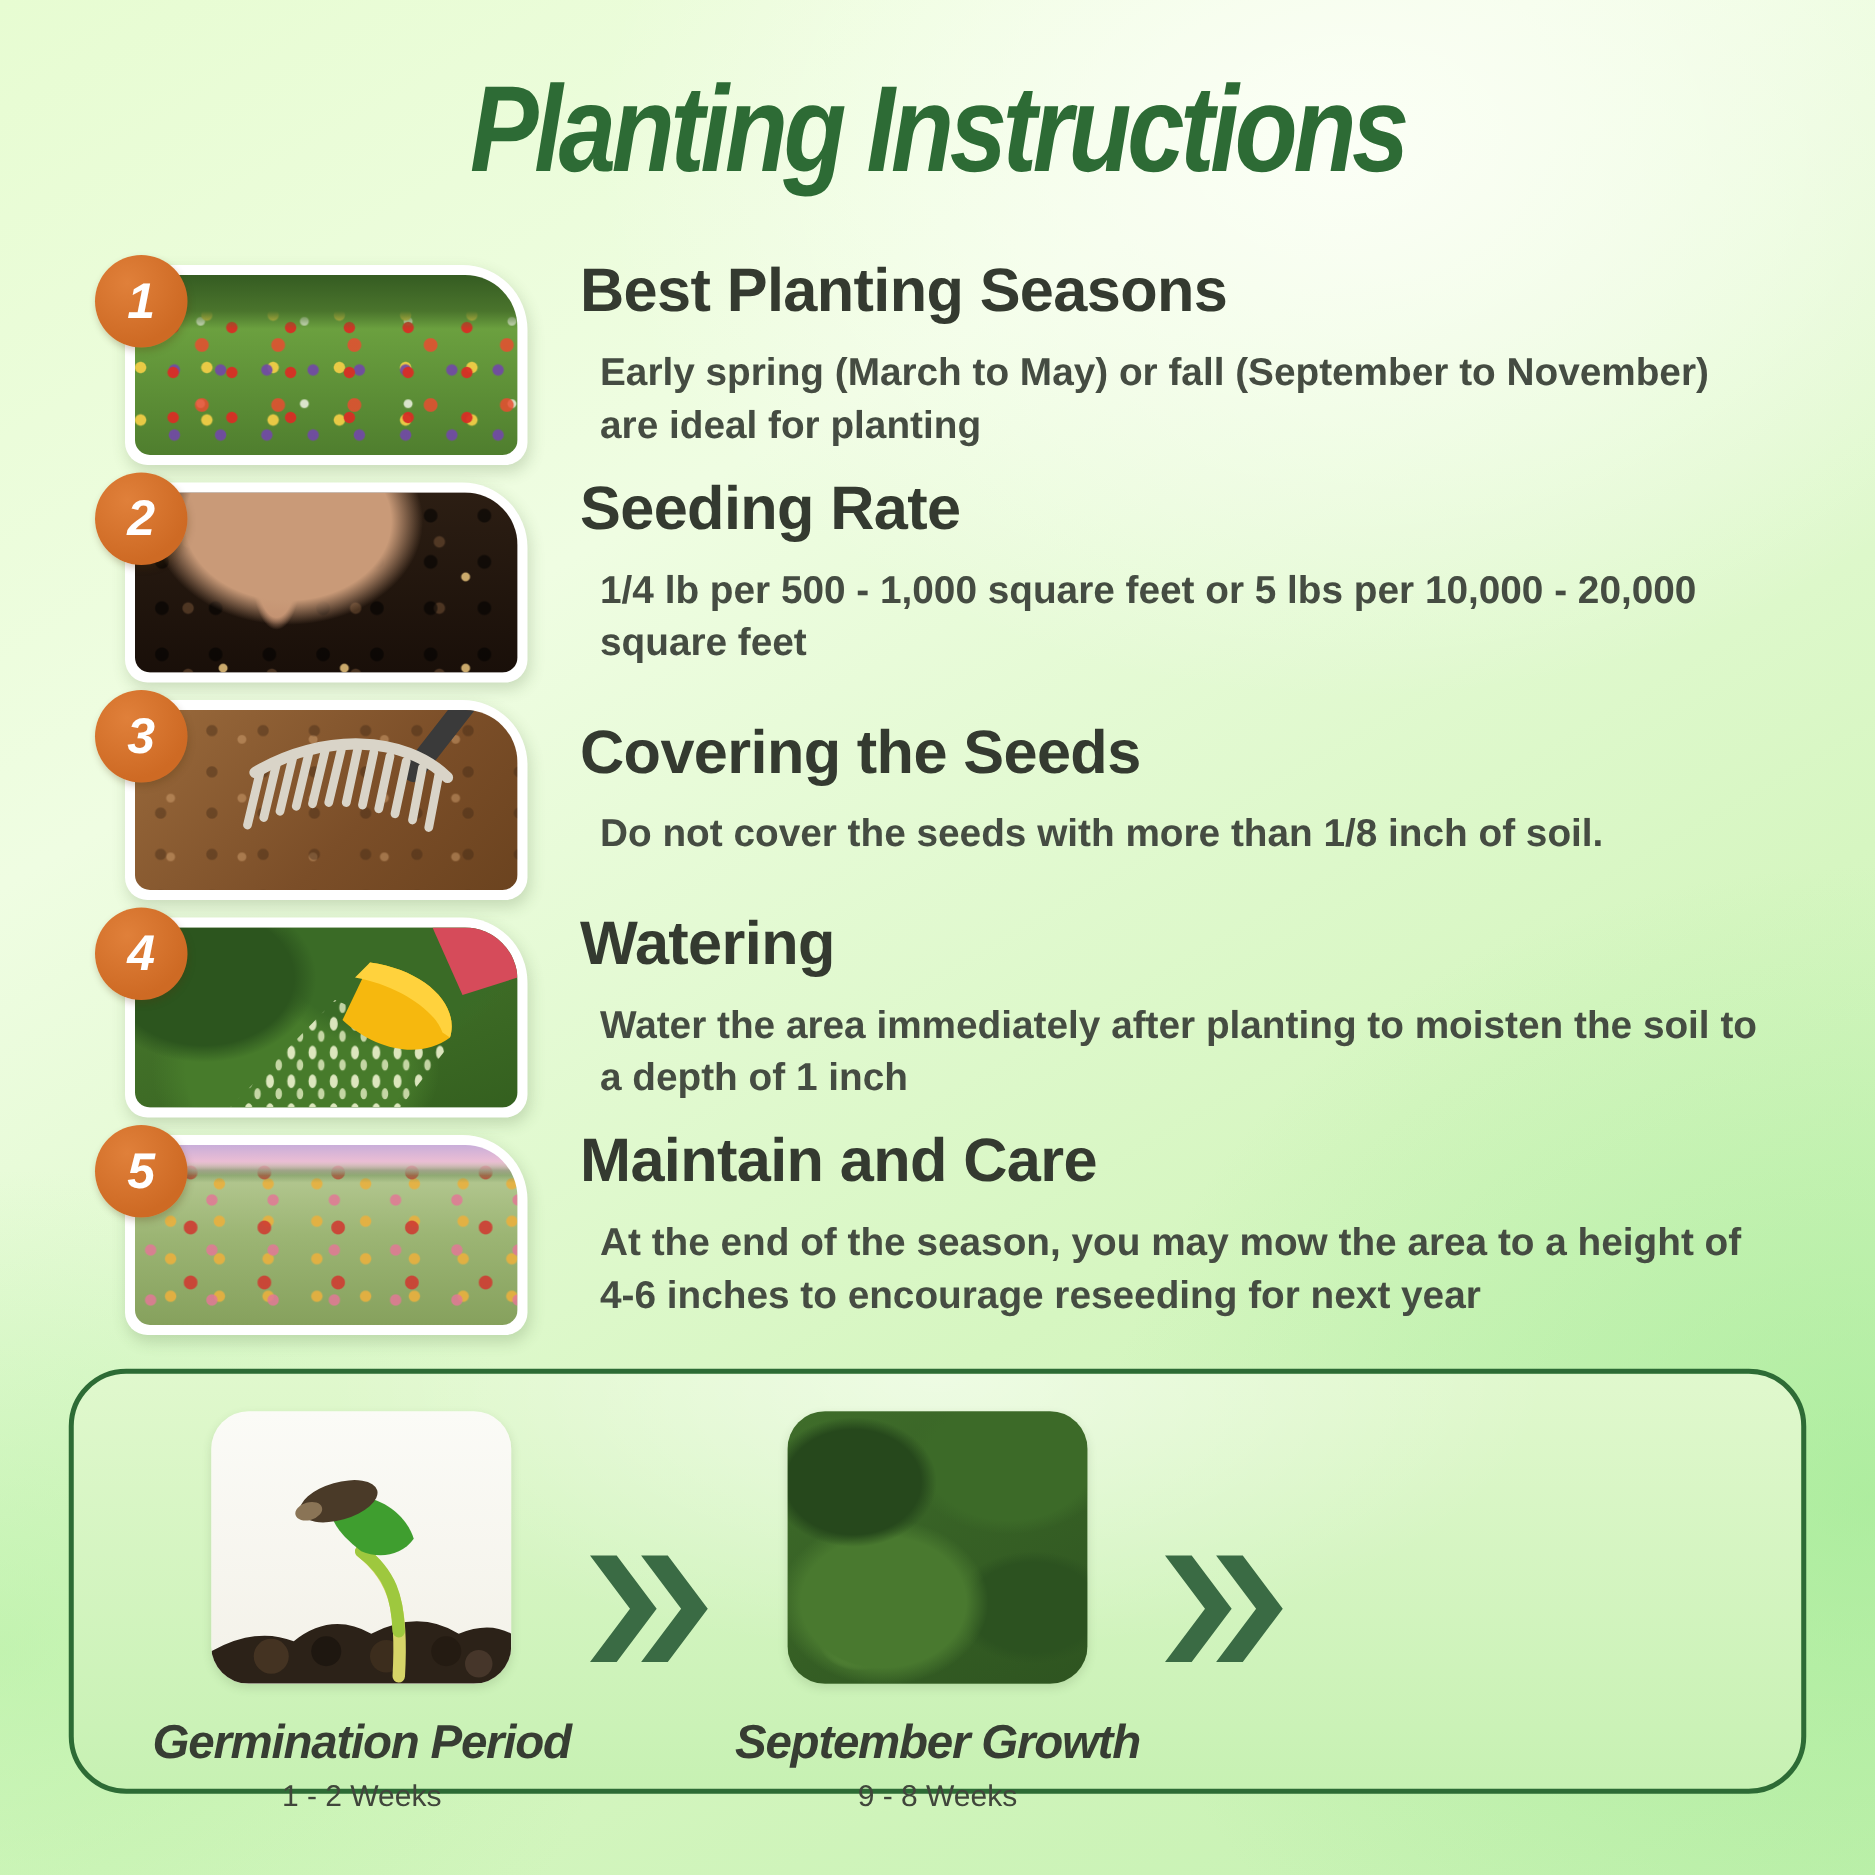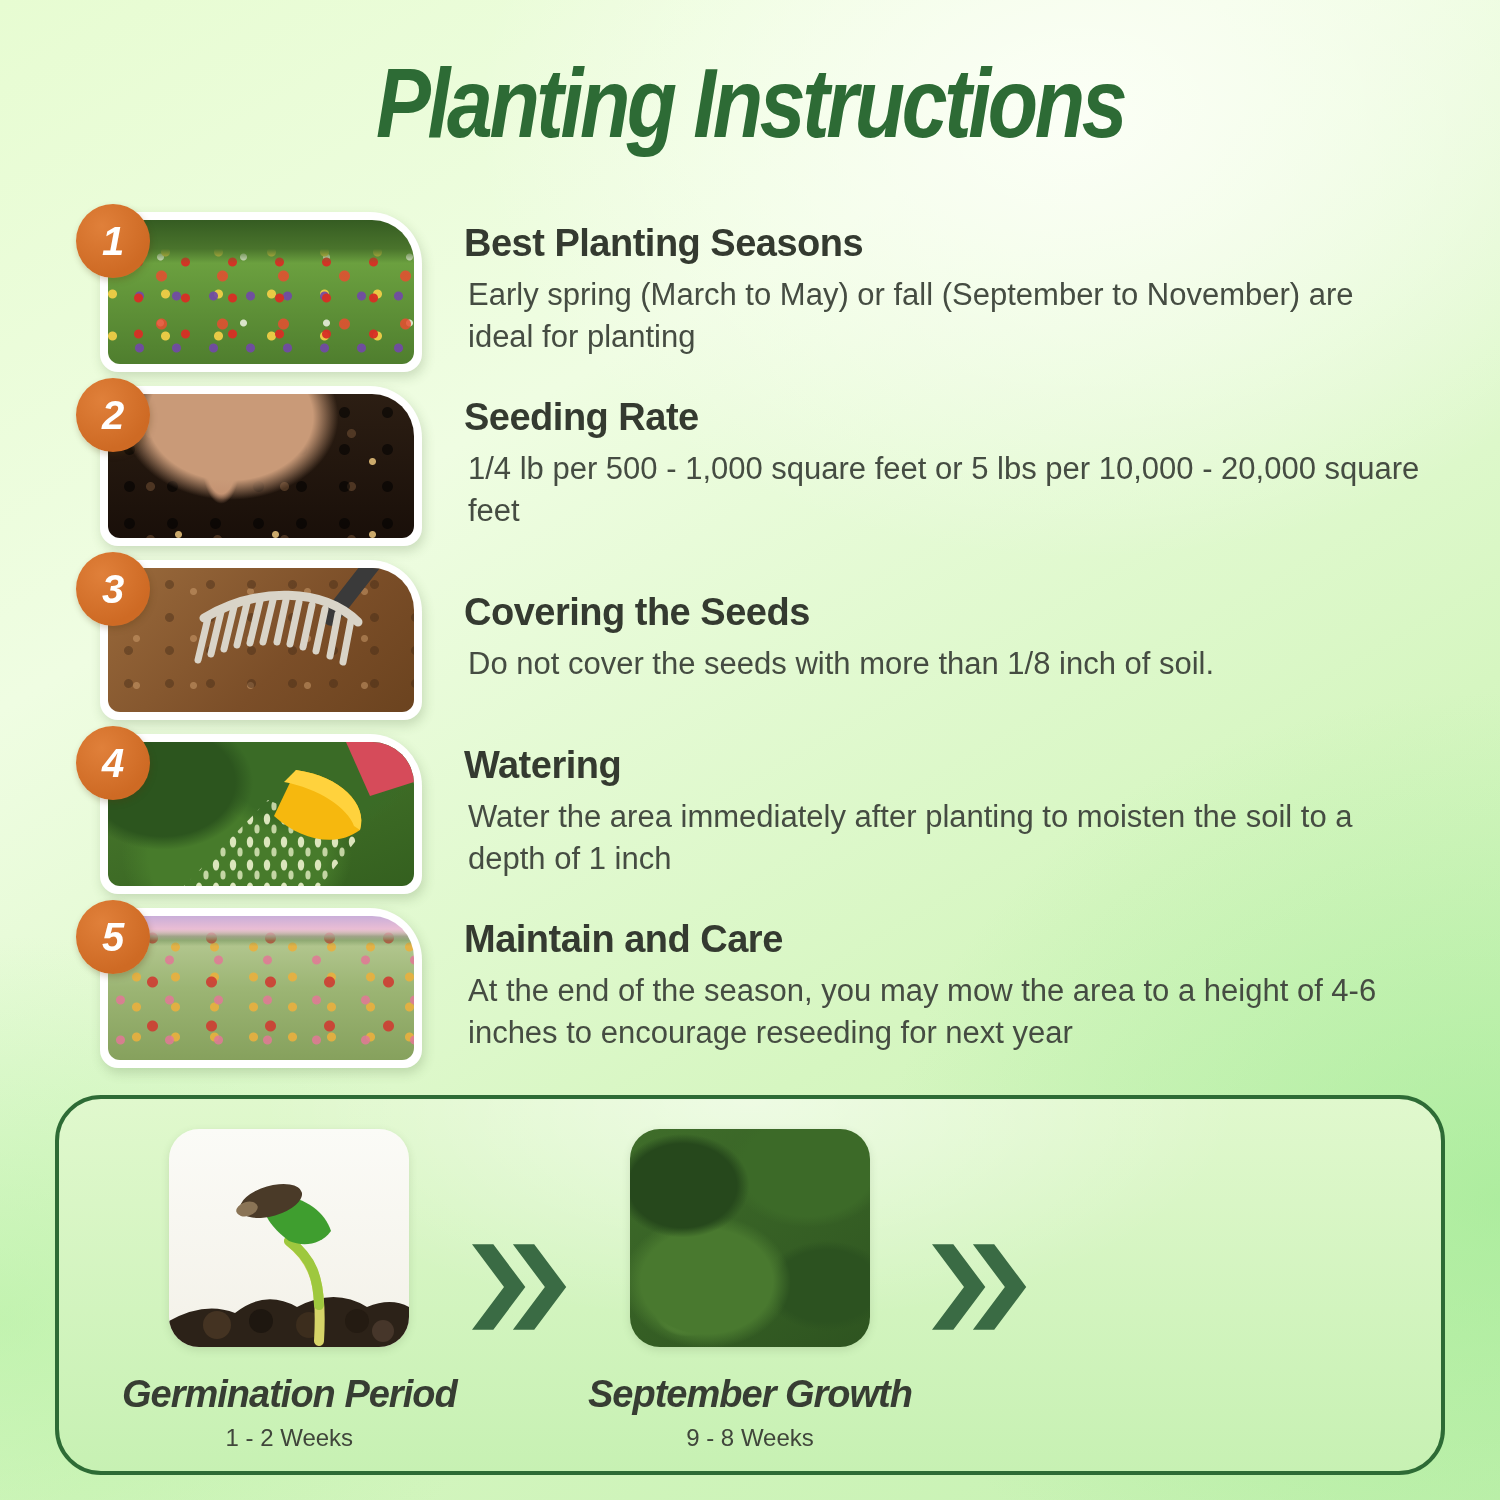--- a/index.html
+++ b/index.html
@@ -35,22 +35,22 @@
   .photo svg{position:absolute;inset:0;width:100%;height:100%;display:block;}
 
   .badge{
     position:absolute;top:-8px;left:-24px;width:74px;height:74px;border-radius:50%;
     background:radial-gradient(circle at 35% 30%, #e0803a, #ce6a24 70%);
     color:#fff;font-style:italic;font-weight:700;font-size:40px;line-height:74px;
     text-align:center;z-index:3;box-shadow:1px 3px 6px rgba(80,50,10,.25);
   }
 
   .step-text{flex:1;min-width:0;}
-  .step-text h2{margin:0 0 9px;font-weight:700;font-size:38px;line-height:1.12;letter-spacing:-.5px;color:#343a30;}
-  .step-text p{margin:4px;font-size:31px;line-height:1.36;color:#454c42;max-width:960px;}
+  .step-text h2{margin:0 0 9px;font-weight:700;font-size:49px;line-height:1.12;letter-spacing:-.5px;color:#343a30;}
+  .step-text p{margin:16px;font-size:31px;line-height:1.36;color:#454c42;max-width:960px;font-weight:bold;}
 
   
   .ph-meadow1{
     background-color:#5e8f38;
     background-image:
       linear-gradient(180deg,#355c22 0%,#4a742c 20%,rgba(74,116,44,0) 30%),
       radial-gradient(circle, rgba(216,46,36,.95) 0 4px, transparent 5px),
       radial-gradient(circle, rgba(231,77,48,.85) 0 5px, transparent 6px),
       radial-gradient(circle, rgba(113,73,166,.92) 0 4px, transparent 5px),
       radial-gradient(circle, rgba(240,205,70,.95) 0 4px, transparent 5px),
@@ -120,21 +120,21 @@
       radial-gradient(4px 10px at 50% 50%, rgba(138,92,178,.95) 0 60%, transparent 78%),
       radial-gradient(circle, rgba(212,96,32,.95) 0 5px, transparent 6px),
       radial-gradient(circle, rgba(228,170,62,.85) 0 3px, transparent 4px),
       linear-gradient(180deg,#93ad6b 14%,#7d9b58 60%,#6c8b4a 100%);
     background-size:100% 100%,100% 100%,31px 42px,47px 39px,35px 27px,100% 100%;
     background-position:0 0,0 0,9px 64px,21px 84px,5px 96px,0 0;
   }
 
   
   .timeline{
-    position:absolute;left:55px;right:55px;top:1095px;height:380px;box-sizing:border-box;
+    position:absolute;left:55px;right:55px;top:1095px;height:340px;box-sizing:border-box;
     border:4px solid #2d6b35;border-radius:46px;
     background:
       radial-gradient(700px 320px at 50% 0%, rgba(255,255,255,.45), rgba(255,255,255,0) 70%),
       linear-gradient(180deg,#e0f8cd,#c7f1b3);
     display:grid;grid-template-columns:1fr 96px 1fr 96px 1fr;align-items:start;
     padding:30px 48px 0;
   }
   .stage{display:flex;flex-direction:column;align-items:center;}
   .stage-photo{position:relative;width:240px;height:218px;border-radius:30px;overflow:hidden;box-shadow:0 3px 8px rgba(60,90,45,.15);}
   .stage-photo svg{position:absolute;inset:0;width:100%;height:100%;display:block;}

